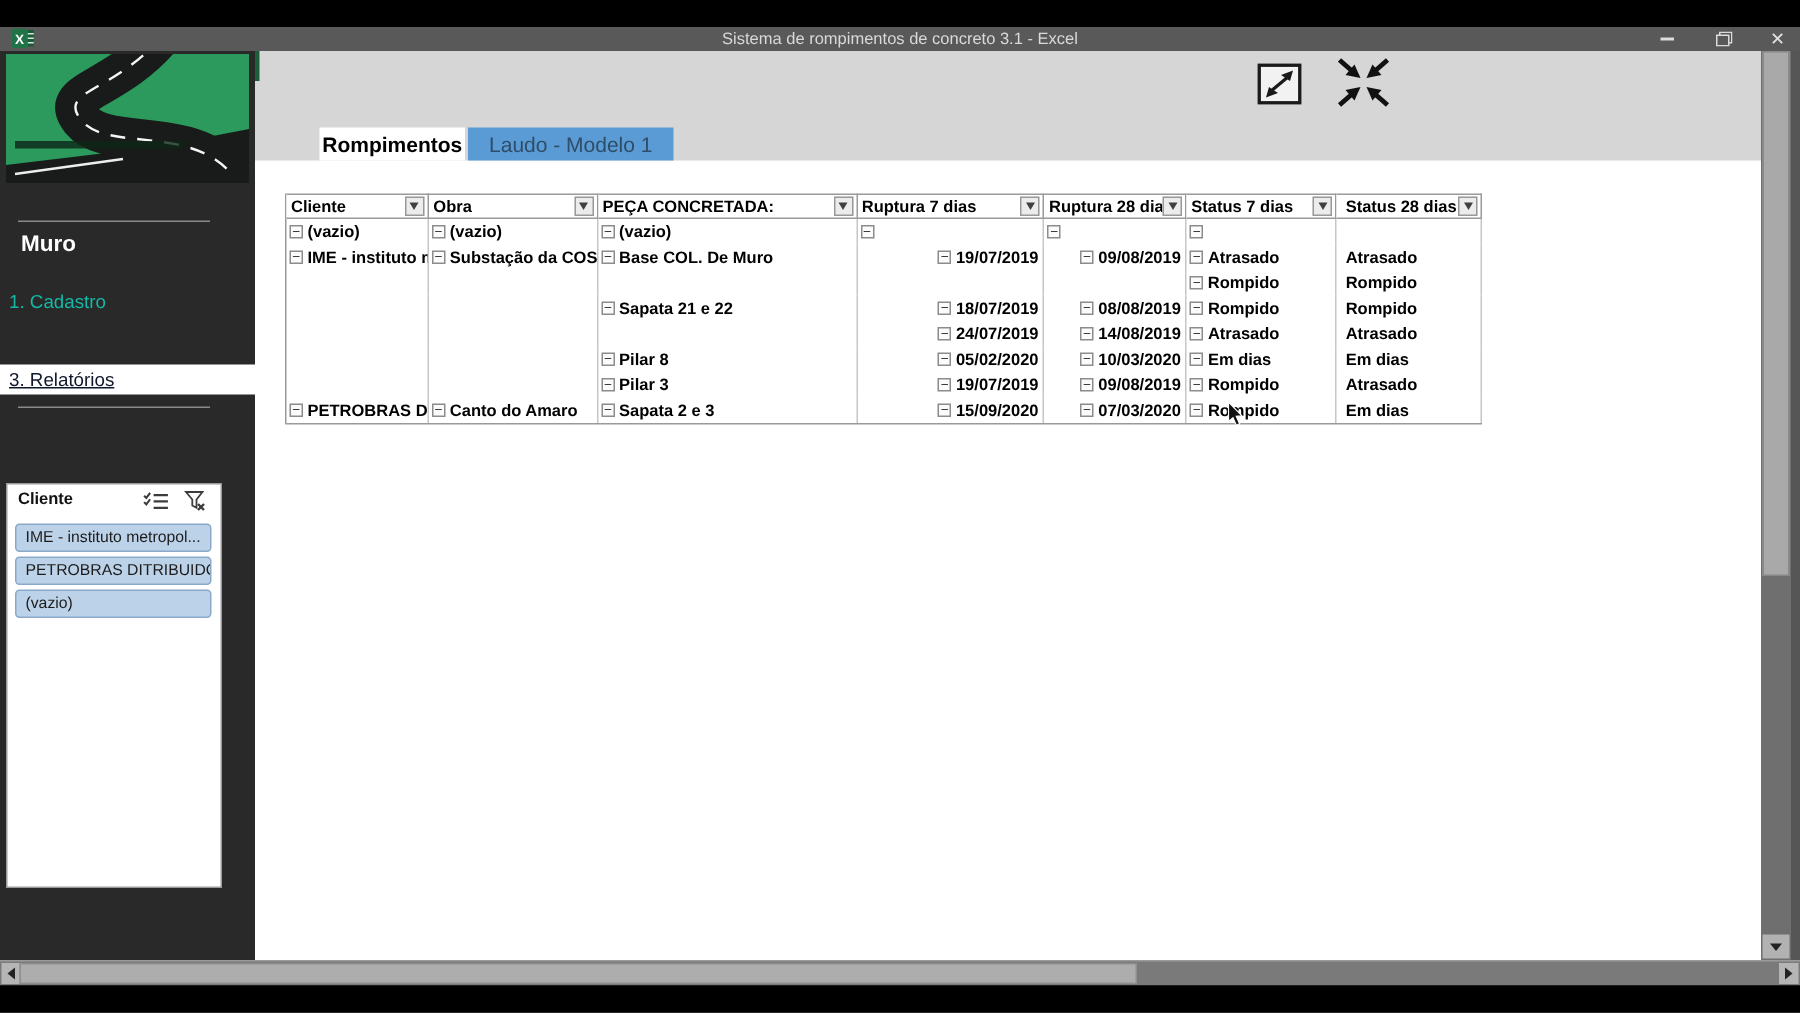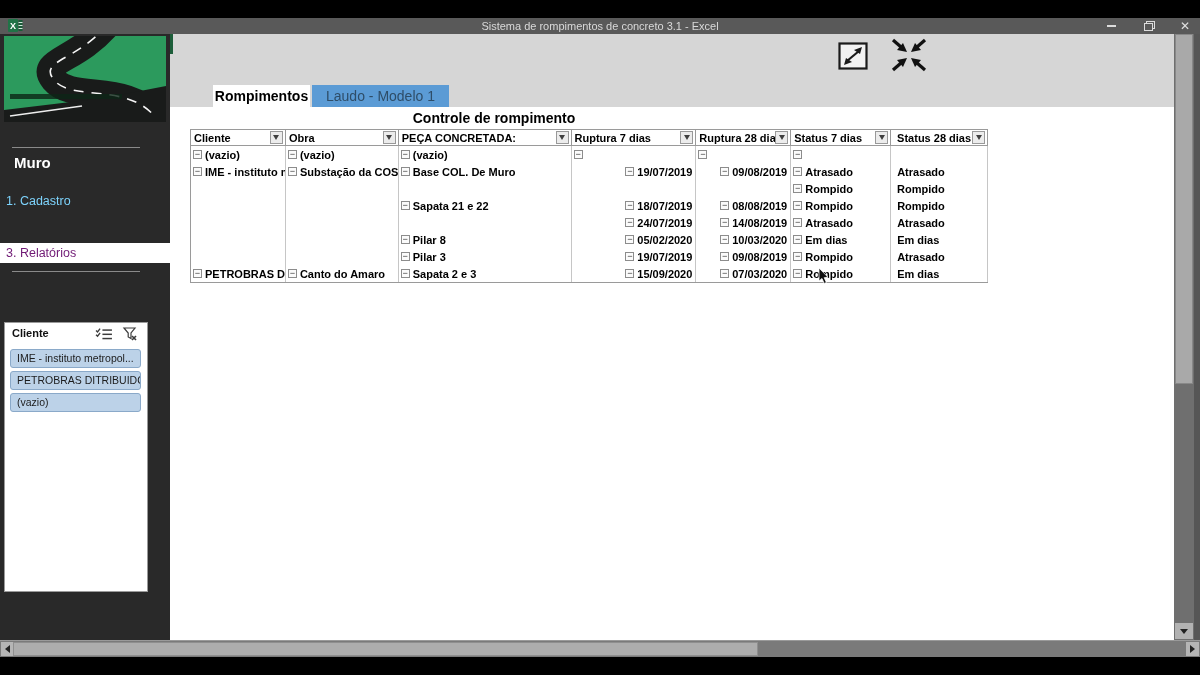--- a/index.html
+++ b/index.html
@@ -14,22 +14,22 @@
           justify-content:center;color:#e0e0e0;cursor:default;}
   .wb-min{right:78px;} .wb-res{right:40px;} .wb-close{right:4px;font-size:12px;}
   .minbar{width:9px;height:2px;background:#dcdcdc;}
   
   .main{position:absolute;left:0;top:34px;width:1200px;height:606px;background:#565656;}
   .sidebar{position:absolute;left:0;top:0;width:170px;height:606px;background:#292929;}
   .logo{position:absolute;left:4px;top:2px;width:162px;height:86px;}
   .divider{position:absolute;left:12px;width:128px;height:1px;background:#8a8a8a;}
   .menu-title{position:absolute;left:14px;top:120px;color:#fff;font-weight:bold;font-size:15px;}
   .menu-item{position:absolute;left:0;width:170px;height:20px;line-height:20px;
-             color:#7dd3fc;font-size:12.5px;padding-left:6px;box-sizing:border-box;cursor:pointer;}
-  .menu-item.active{background:#fff;color:#701a75;}
+             color:#14b8a6;font-size:12.5px;padding-left:6px;box-sizing:border-box;cursor:pointer;}
+  .menu-item.active{background:#fff;color:#0f172a;text-decoration:underline;}
   
   .slicer{position:absolute;left:4px;top:288px;width:144px;height:270px;background:#fff;
           border:1px solid #9a9a9a;box-sizing:border-box;}
   .slicer-head{position:absolute;left:7px;top:4px;font-size:11px;font-weight:bold;color:#111;}
   .slicer-ico{position:absolute;top:4px;width:18px;height:14px;cursor:pointer;}
   .si-multi{right:34px;} .si-clear{right:8px;}
   .slicer-item{position:absolute;left:5px;width:131px;height:19px;background:#bcd2e8;
                border:1px solid #8aa9c9;border-radius:3px;box-sizing:border-box;
                font-size:10.5px;color:#1c1c1c;line-height:17px;padding-left:6px;cursor:pointer;
                white-space:nowrap;overflow:hidden;}
@@ -171,21 +171,20 @@
         <polygon points="21,14 25,5 31,12" fill="#111"></polygon>
         <line x1="3" y1="32" x2="11" y2="25" stroke="#111" stroke-width="3.2"></line>
         <polygon points="17,20 13,29 7,22" fill="#111"></polygon>
         <line x1="35" y1="32" x2="27" y2="25" stroke="#111" stroke-width="3.2"></line>
         <polygon points="21,20 31,22 25,29" fill="#111"></polygon>
       </svg>
 
       <div class="tab tab-active">Rompimentos</div>
       <div class="tab tab-idle">Laudo - Modelo 1</div>
 
-      <div class="sheet-title">Controle de rompimento</div>
 
       <div class="ptable">
         <div class="thead">
           <div class="hcell c0">
               <span class="hlabel">Cliente</span>
               <span class="ddbtn">
                 <i></i>
               </span>
             </div>
           <div class="hcell c1">

